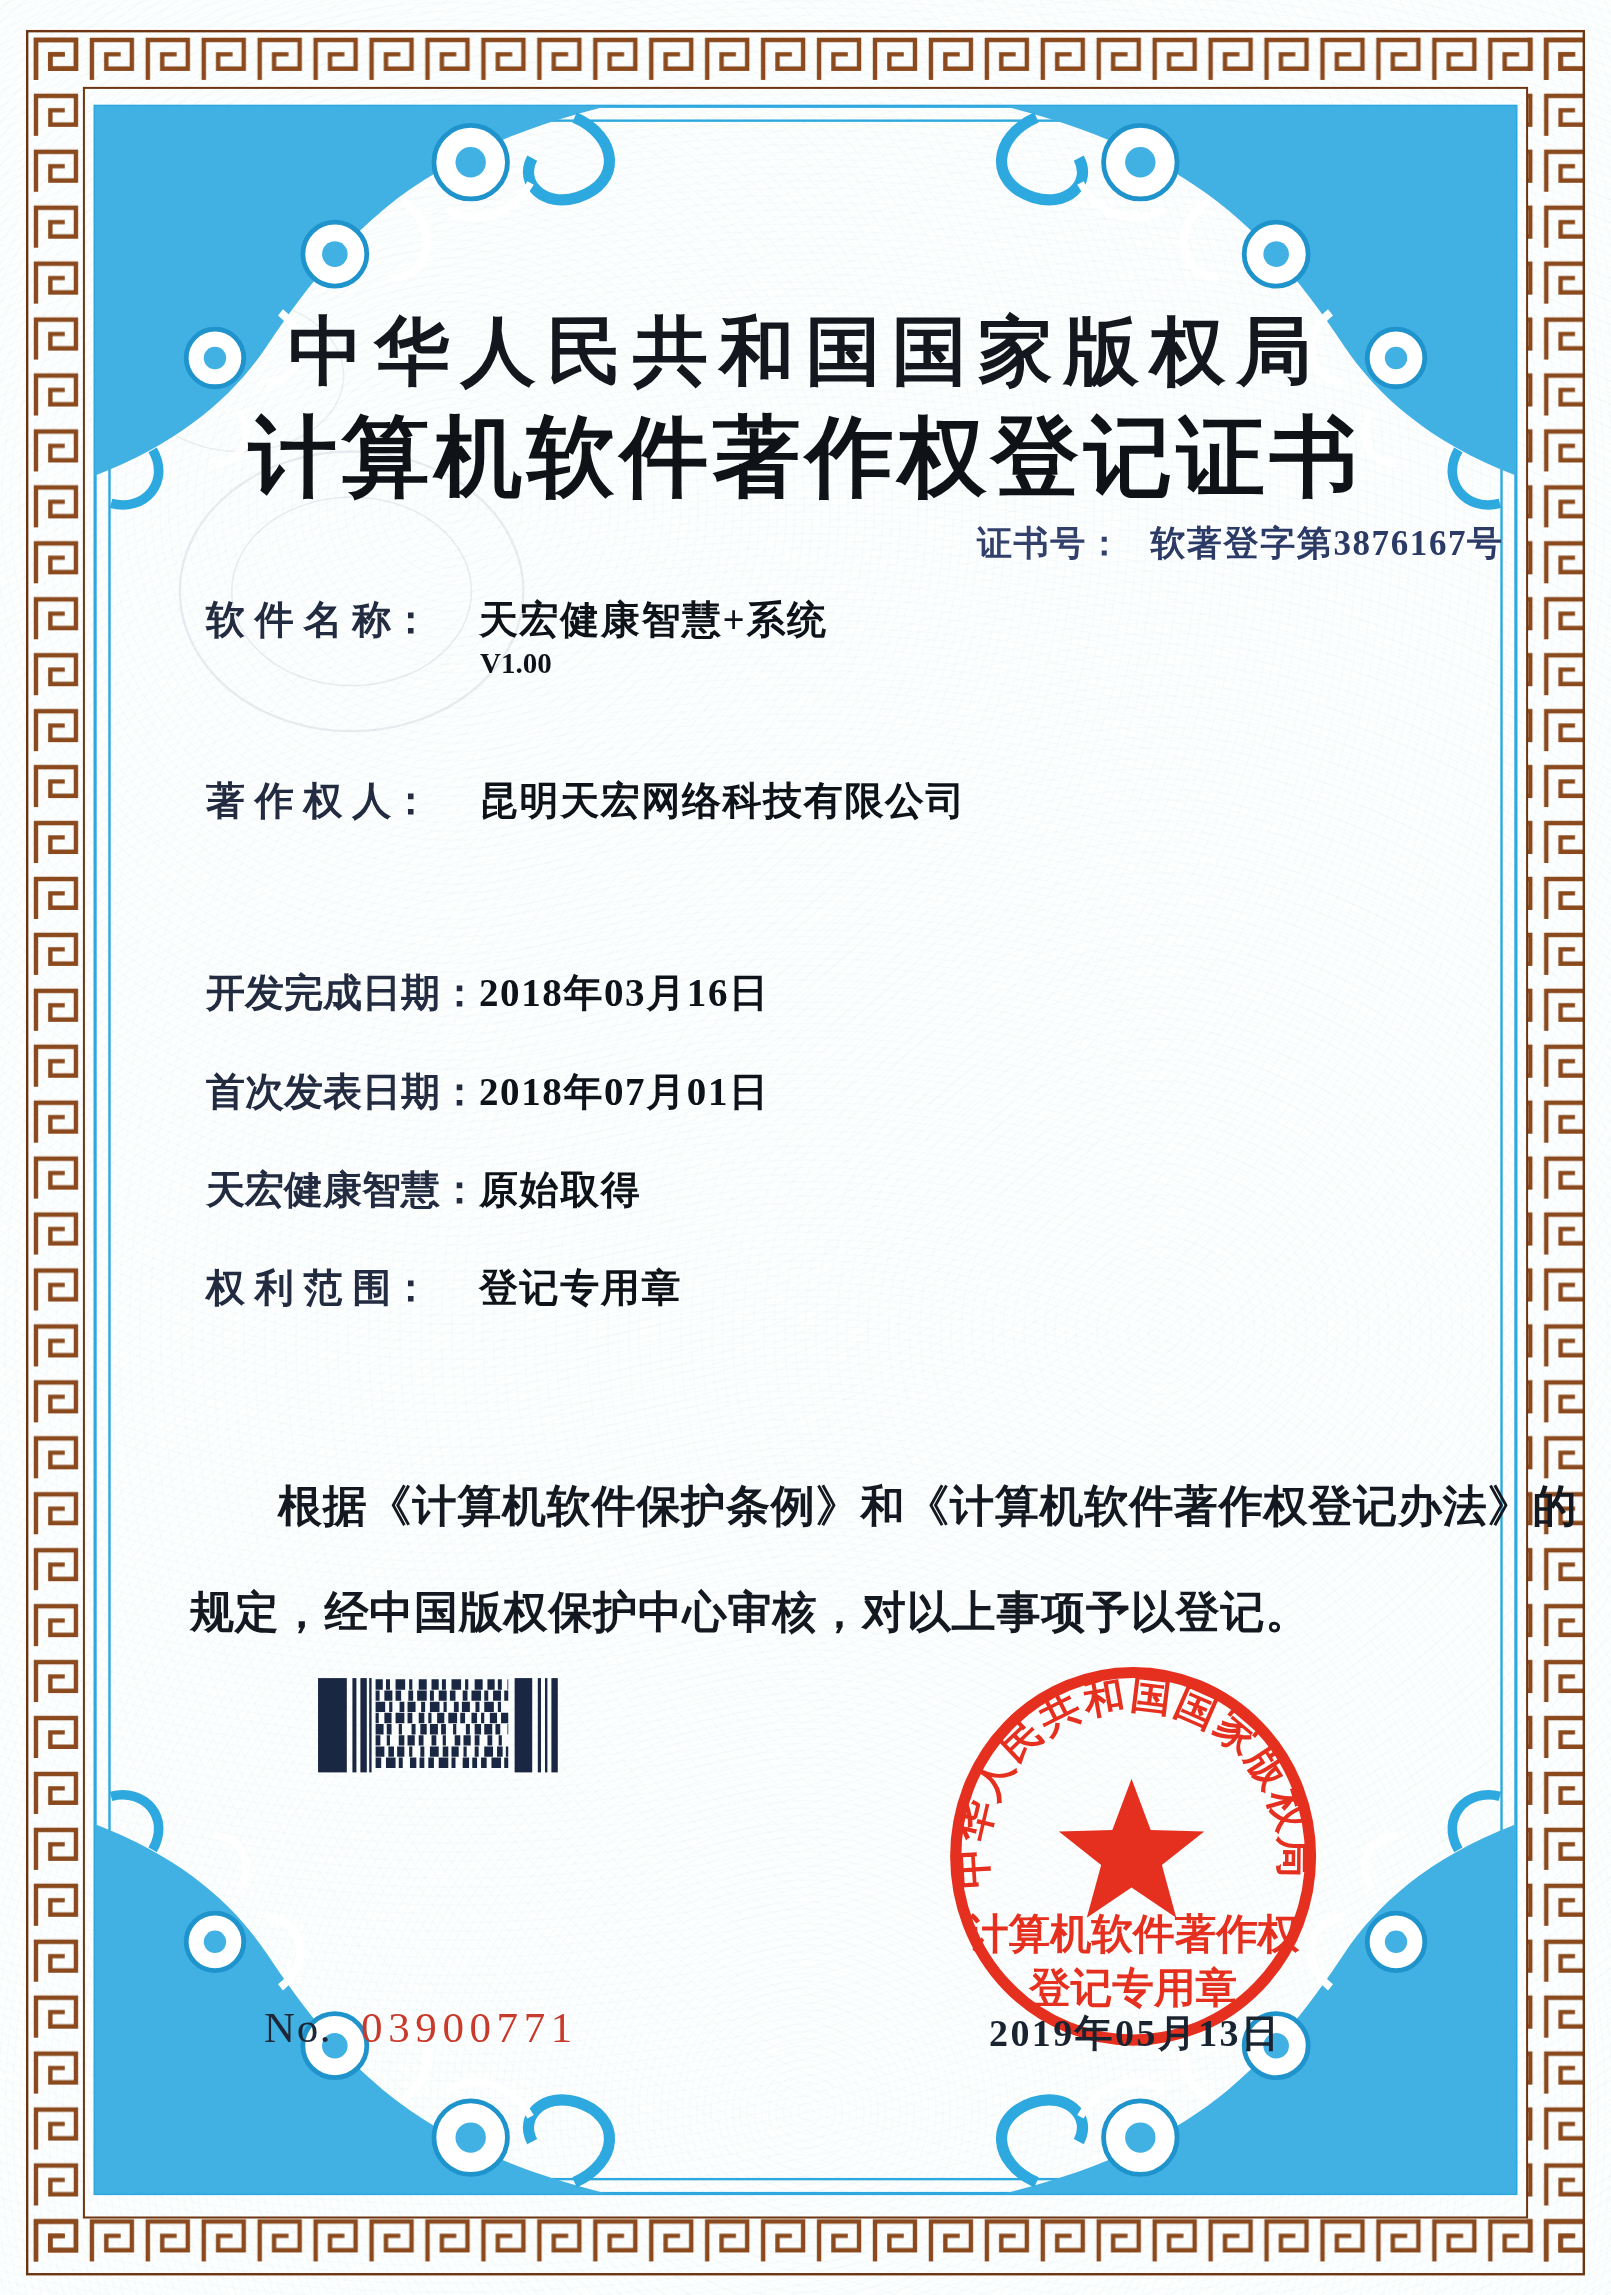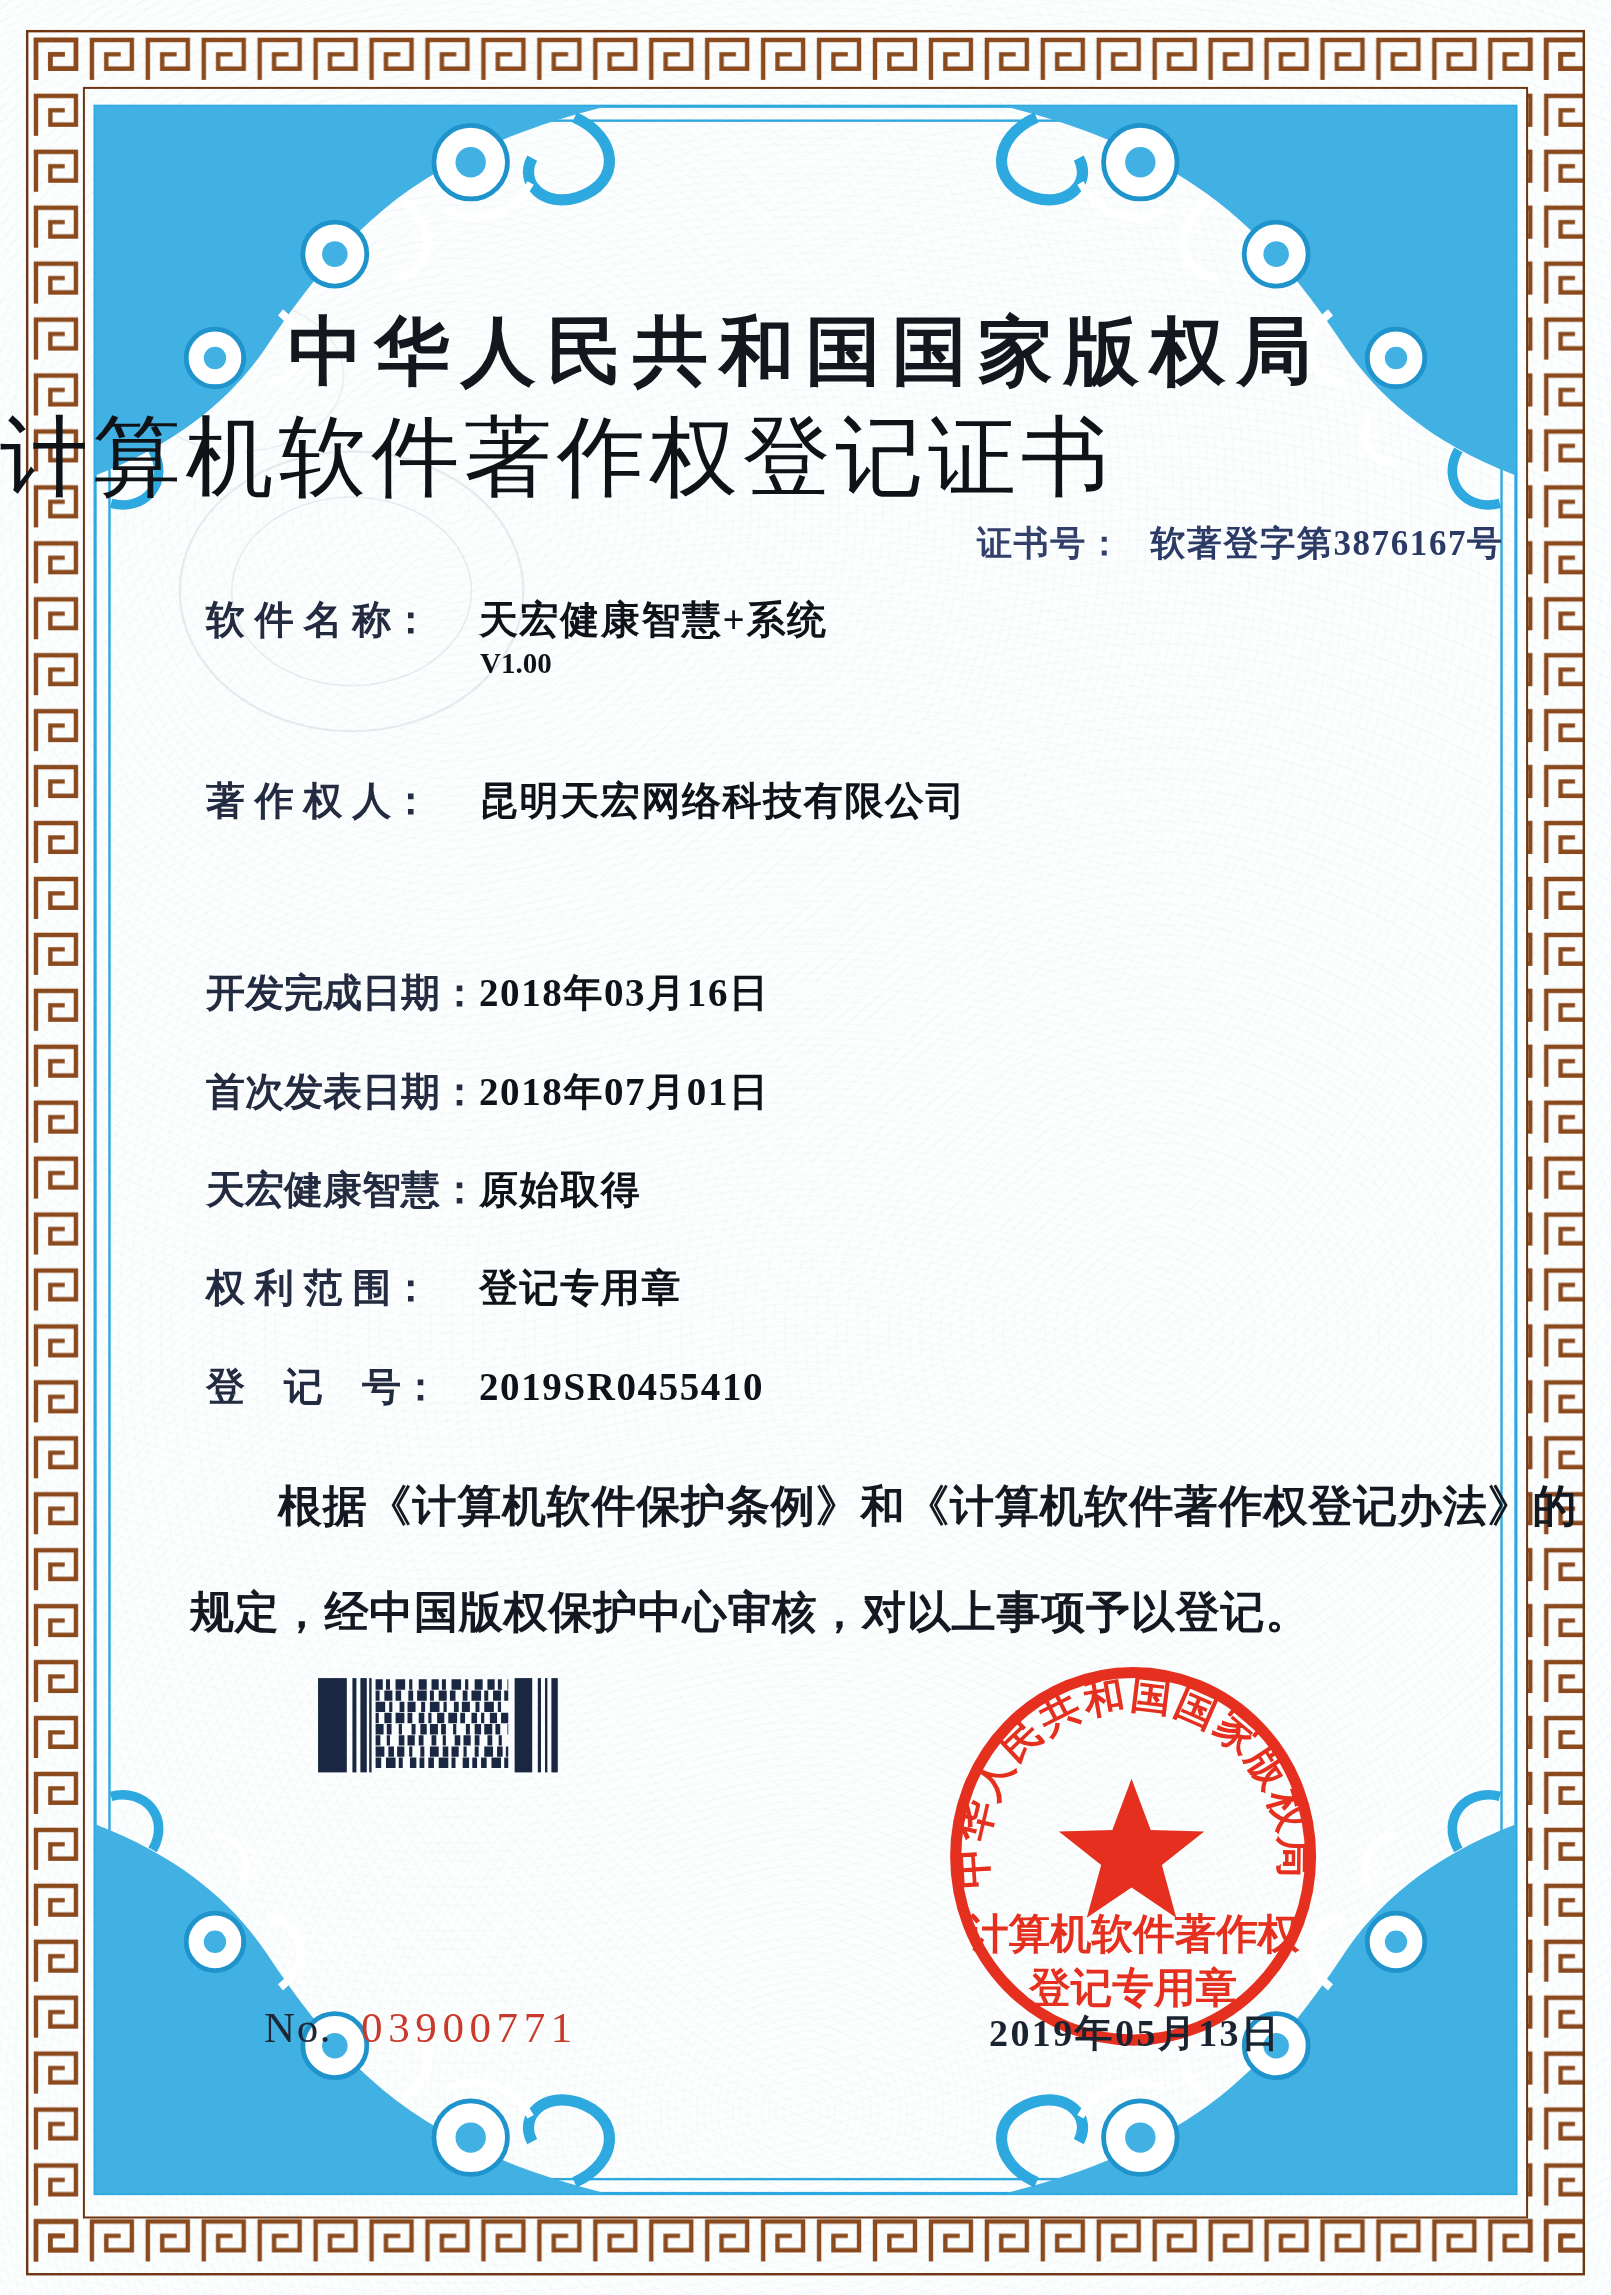--- a/index.html
+++ b/index.html
@@ -8,21 +8,21 @@
     background:
       repeating-radial-gradient(circle at 28% 22%, rgba(130,185,205,.035) 0 1.6px, transparent 1.6px 8.8px),
       repeating-radial-gradient(circle at 72% 58%, rgba(130,185,205,.03) 0 1.6px, transparent 1.6px 10.4px),
       repeating-radial-gradient(circle at 50% 92%, rgba(120,170,200,.03) 0 1.6px, transparent 1.6px 7.2px),
       #fdfefe;
     font-family:"Liberation Serif","DejaVu Serif",serif;
   }
   .ornaments{position:absolute;inset:0;z-index:1;}
   .txt{position:absolute;z-index:3;white-space:nowrap;}
   .auth-title{left:0;right:0;text-align:center;top:302px;font-size:75px;font-weight:700;letter-spacing:11.2px;color:#14171d;}
-  .main-title{left:0;right:0;top:398px;font-size:88px;font-weight:400;letter-spacing:4.8px;color:#0f1217;}
+  .main-title{left:0;right:0;text-align:center;top:398px;font-size:88px;font-weight:700;letter-spacing:4.8px;color:#0f1217;}
   .cert-no{left:977px;top:520px;font-size:35px;font-weight:700;color:#33406b;letter-spacing:1.6px;}
   .cert-no .cv{margin-left:27px;color:#2c3a66;}
   .row{left:206px;font-size:39px;}
   .lbl{display:inline-block;width:273px;font-weight:700;color:#222b40;}
   .val{color:#0e1219;font-weight:600;letter-spacing:1.6px;}
   .version{left:480px;top:647px;font-size:29px;color:#0e1219;font-weight:600;}
   .bodyline{font-size:44px;color:#141921;font-weight:600;letter-spacing:0.8px;}
   .no-line{left:264px;top:2003px;font-size:43px;}
   .no-label{color:#1d2736;letter-spacing:1.6px;}
   .no-value{color:#c83a2b;letter-spacing:5.6px;margin-left:29px;}
@@ -131,23 +131,20 @@
   </div>
   <div class="txt row" style="top:1065px">
     <span class="lbl">首次发表日期：</span><span class="val">2018年07月01日</span>
   </div>
   <div class="txt row" style="top:1163px">
     <span class="lbl">天宏健康智慧：</span><span class="val">原始取得</span>
   </div>
   <div class="txt row" style="top:1261px">
     <span class="lbl">权 利 范 围：</span><span class="val">登记专用章</span>
   </div>
-  <div class="txt row" style="top:1360px">
-    <span class="lbl">登　记　号：</span><span class="val">2019SR0455410</span>
-  </div>
 
   <div class="txt bodyline" style="left:190px;top:1583px">规定，经中国版权保护中心审核，对以上事项予以登记。</div>
   <div class="txt bodyline" style="left:278px;top:1477px">根据《计算机软件保护条例》和《计算机软件著作权登记办法》的</div>
 
   <div class="txt seal-date">2019年05月13日</div>
 
   <div class="txt no-line">
     <span class="no-label">No.</span><span class="no-value">03900771</span>
   </div>
 

